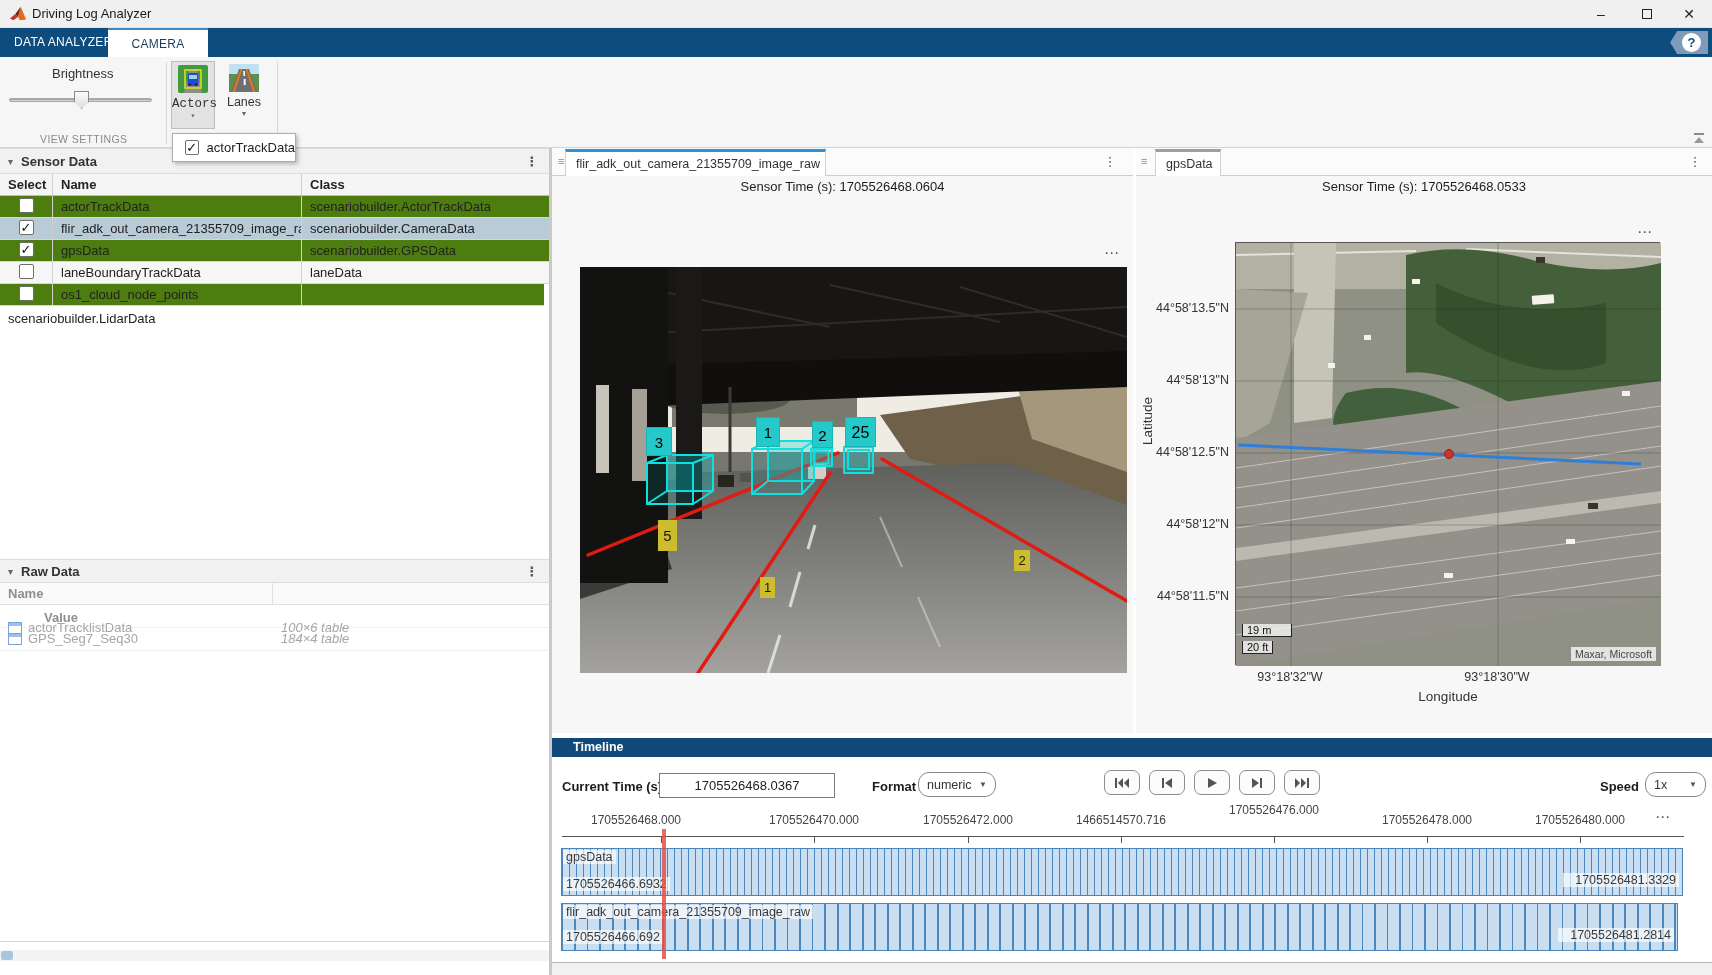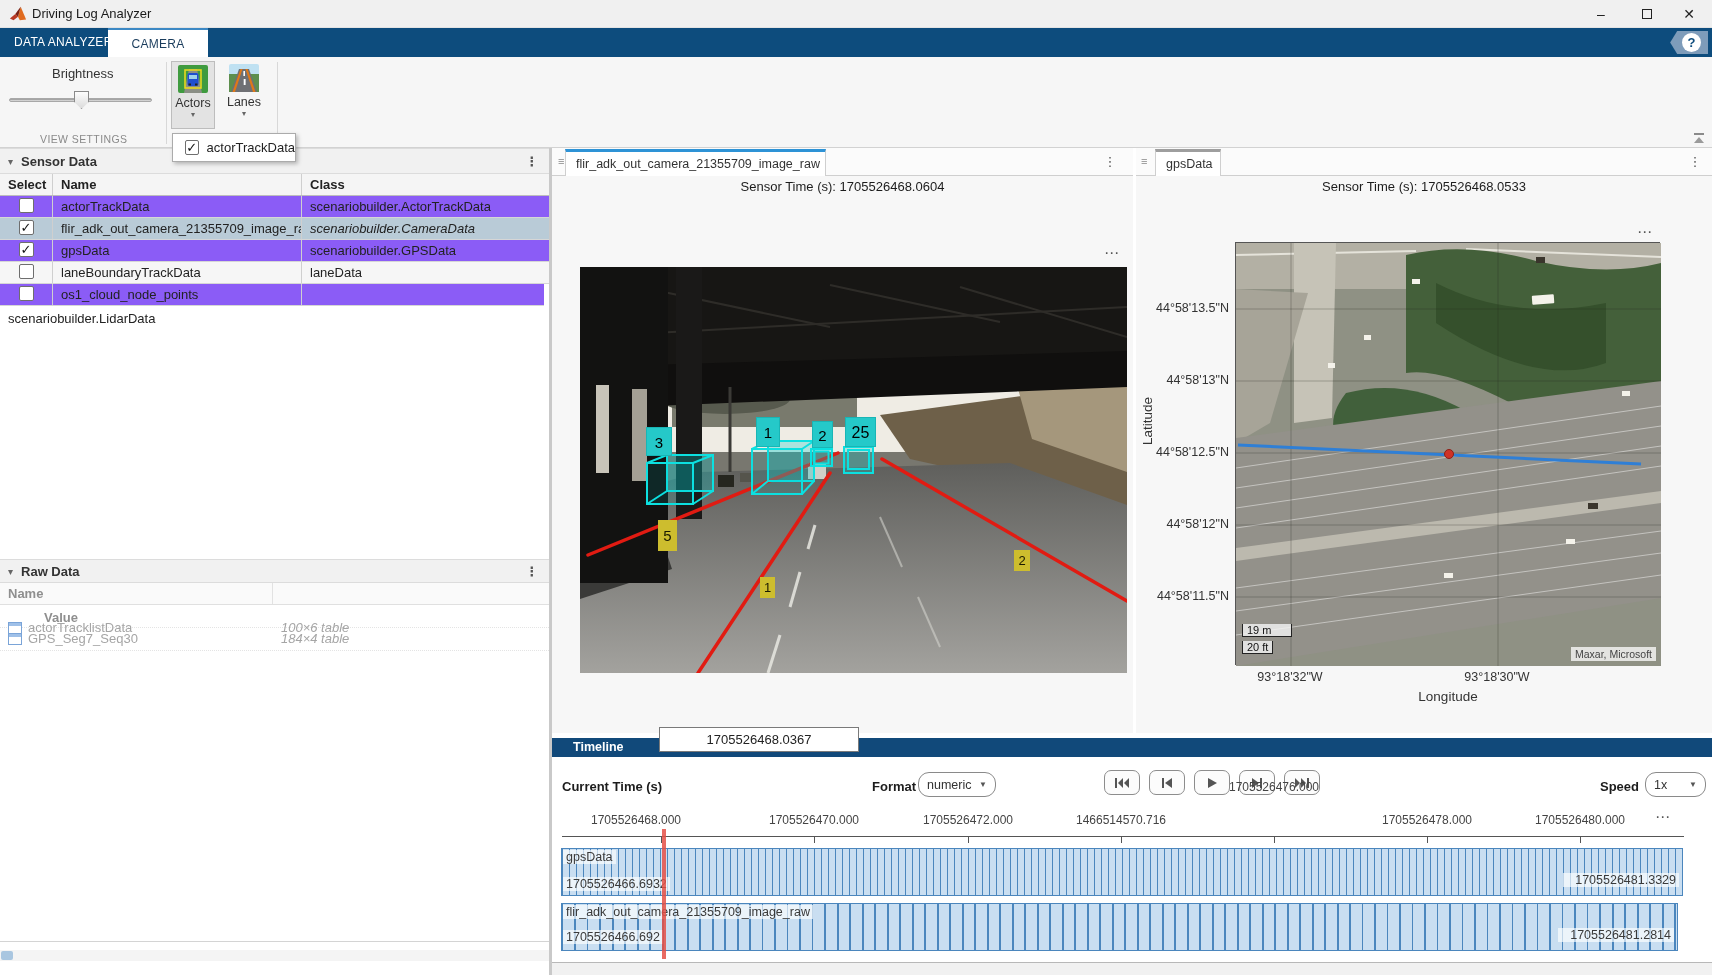--- a/index.html
+++ b/index.html
@@ -35,21 +35,21 @@
   .ribbon-collapse .tri { position:absolute; left:2px; top:5px; width:0; height:0; border-left:5px solid transparent; border-right:5px solid transparent; border-bottom:6px solid #9a9a9a; }
   
   .kebab { font-size:13px; color:#555; width:14px; text-align:center; }
   .hamburger { font-size:11px; color:#888; }
   .panel-header { background:#f1f1f1; border-top:1px solid #dcdcdc; border-bottom:1px solid #dcdcdc; font-size:13px; font-weight:bold; color:#333; display:flex; align-items:center; }
   .collapse-arrow { font-size:10px; color:#666; margin:0 8px 0 8px; }
   .vdivider { background:#c9c9c9; }
   
   .thead { background:#f5f5f5; border-bottom:1px solid #bdbdbd; font-weight:bold; font-size:13px; }
   .cell { display:inline-block; height:100%; padding:3px 8px 0 8px; border-right:1px solid #cfcfcf; overflow:hidden; white-space:nowrap; }
-  .srow { font-size:13px; border-bottom:1px solid #d6d6d6; background:#8b5cf6; }
+  .srow { font-size:13px; border-bottom:1px solid #d6d6d6; background:#4d7c0f; }
   .srow.alt { background:#f6f6f6; }
   .srow.selected { background:#b9cbd7; }
   .cb { display:inline-block; width:15px; height:15px; background:#fff; border:1px solid #6e6e6e; border-radius:2px; font-size:13px; font-weight:bold; line-height:13px; text-align:center; color:#111; }
   
   .rawhead { font-size:13px; font-weight:bold; color:#8f8f8f; background:#fafafa; border-bottom:1px solid #e0e0e0; }
   .rawrow { font-size:13px; color:#a5a5a5; border-bottom:1px dotted #e4e4e4; }
   .rawval { font-style:italic; }
   .gridicon { display:inline-block; width:14px; height:12px; margin-right:6px; border:1px solid #7aa4d8;
      background:linear-gradient(#9fc0e8 0 3px,#fff 3px), repeating-linear-gradient(90deg,#7aa4d8 0 1px,transparent 1px 5px), repeating-linear-gradient(#7aa4d8 0 1px,transparent 1px 4px); vertical-align:-2px; }
   
@@ -64,21 +64,21 @@
   .actor-tag { position:absolute; background:#25c9c9; color:#000; text-align:center; font-size:15px; border:1px solid #19b5b5; }
   .lane-tag { position:absolute; background:#cdbd2e; color:#1a1a00; text-align:center; }
   
   .tick-label { font-size:12.5px; color:#333; }
   .axis-title { font-size:13.5px; color:#333; }
   .scalebox { position:absolute; background:rgba(245,245,245,.8); border:1px solid #222; border-top:none; font-size:11px; color:#111; padding:0 4px; }
   .attrib { position:absolute; background:rgba(255,255,255,.75); font-size:10.5px; color:#444; padding:1px 4px; }
   
   .tl-header { left:552px; top:738px; width:1160px; height:19px; background:#11497a; color:#fff; font-size:12.5px; font-weight:bold; line-height:19px; padding-left:21px; }
   .tl-label { font-size:13px; font-weight:bold; color:#1c1c1c; }
-  .tl-input { left:659px; top:727px; width:200px; height:25px; border:1px solid #7a7a7a; text-align:center; font-size:13px; font-family:inherit; color:#222; background:#fff; }
+  .tl-input { left:659px; top:773px; width:176px; height:25px; border:1px solid #7a7a7a; text-align:center; font-size:13px; font-family:inherit; color:#222; background:#fff; }
   .dropdown { height:25px; border:1px solid #8a8a8a; border-radius:11px; background:#fff; font-size:12.5px; color:#333; display:flex; align-items:center; padding:0 8px; justify-content:space-between; }
   .dd-arrow { font-size:8px; color:#555; }
   .pb-btn { top:770px; width:36px; height:25px; border:1px solid #8d8d8d; border-radius:7px; background:#fcfcfc; display:flex; align-items:center; justify-content:center; }
   .ruler-tick-label { position:absolute; transform:translateX(-50%); font-size:12px; color:#444; white-space:nowrap; }
   .tickmark { position:absolute; width:1px; height:7px; background:#555; top:836px; }
   .track { border:1px solid #4b86bd; }
   .t1 { background:repeating-linear-gradient(90deg,#4b86bd 0 1.5px,#c9def1 1.5px 7px); }
   .t2 { background:repeating-linear-gradient(90deg,#4b86bd 0 1.5px,#c9def1 1.5px 12.5px); }
   .track-text { position:absolute; font-size:12.5px; color:#3a3a3a; background:rgba(255,255,255,.65); padding:0 3px; white-space:nowrap; }
   .playhead { left:662px; top:829px; width:4px; height:130px; background:rgba(229,80,70,.85); z-index:20; }
@@ -105,21 +105,21 @@
 <div class="abs help-circle">?</div>
 
 <div class="abs toolbar"></div>
 <span class="abs tb-label" style="left:52px; top:66px;">Brightness</span>
 <div class="abs slider-track"></div>
 <div class="abs slider-thumb"></div>
 <span class="abs section-label" style="left:40px; top:133px;">VIEW SETTINGS</span>
 <div class="abs vsep" style="left:166px; top:62px; height:82px;"></div>
 <div class="abs vsep" style="left:277px; top:62px; height:82px;"></div>
 
-<div class="abs tool-btn pressed" style="left:171px; top:61px;">
+<div class="abs tool-btn pressed" style="left:171px; top:61px;font-family:Liberation Mono, monospace;">
   <svg width="30" height="28" style="margin-top:3px;" viewBox="0 0 30 28">
     <rect x="0" y="0" width="30" height="28" rx="2" fill="#3f9b3f"></rect>
     <polygon points="11,4 19,4 24,28 6,28" fill="#8b8f86"></polygon>
     <rect x="7" y="5" width="16" height="18" fill="none" stroke="#e8d820" stroke-width="1.6"></rect>
     <rect x="9.5" y="8" width="11" height="13" rx="2" fill="#1f4fd0"></rect>
     <rect x="11" y="10" width="8" height="4" fill="#9fd2ea"></rect>
     <rect x="10.5" y="18.5" width="2.5" height="2" fill="#222"></rect>
       <rect x="17" y="18.5" width="2.5" height="2" fill="#222"></rect>
   </svg>
   <div>Actors</div>
@@ -159,21 +159,21 @@
 </div>
 
 <div class="abs thead" style="left:0px; top:174px; width:549px; height:22px;">
   <span class="cell" style="width:53px;">Select</span><span class="cell" style="width:249px;">Name</span><span class="cell" style="width:247px; border-right:none;">Class</span>
 </div>
 
 <div class="abs srow" style="left:0px; top:196px; width:549px; height:22px;">
   <span class="cell" style="width:53px; text-align:center; padding-top:2px;"><span class="cb"></span></span><span class="cell" style="width:249px;">actorTrackData</span><span class="cell" style="width:247px; border-right:none;">scenariobuilder.ActorTrackData</span>
 </div>
 <div class="abs srow selected" style="left:0px; top:218px; width:549px; height:22px;">
-  <span class="cell" style="width:53px; text-align:center; padding-top:2px;"><span class="cb">✓</span></span><span class="cell" style="width:249px;">flir_adk_out_camera_21355709_image_raw</span><span class="cell" style="width:247px; border-right:none;font-style:italic;">scenariobuilder.CameraData</span>
+  <span class="cell" style="width:53px; text-align:center; padding-top:2px;"><span class="cb">✓</span></span><span class="cell" style="width:249px;">flir_adk_out_camera_21355709_image_raw</span><span class="cell" style="width:247px; border-right:none;">scenariobuilder.CameraData</span>
 </div>
 <div class="abs srow" style="left:0px; top:240px; width:549px; height:22px;">
   <span class="cell" style="width:53px; text-align:center; padding-top:2px;"><span class="cb">✓</span></span><span class="cell" style="width:249px;">gpsData</span><span class="cell" style="width:247px; border-right:none;">scenariobuilder.GPSData</span>
 </div>
 <div class="abs srow alt" style="left:0px; top:262px; width:549px; height:22px;">
   <span class="cell" style="width:53px; text-align:center; padding-top:2px;"><span class="cb"></span></span><span class="cell" style="width:249px;">laneBoundaryTrackData</span><span class="cell" style="width:247px; border-right:none;">laneData</span>
 </div>
 <div class="abs srow" style="left:0px; top:284px; width:544px; height:22px;">
   <span class="cell" style="width:53px; text-align:center; padding-top:2px;"><span class="cb"></span></span><span class="cell" style="width:249px;">os1_cloud_node_points</span><span class="cell" style="width:247px; border-right:none;">scenariobuilder.LidarData</span>
 </div>
@@ -404,21 +404,21 @@
 <span class="abs tl-label" style="left:1600px; top:779px;">Speed</span>
 <div class="abs dropdown" style="left:1645px; top:772px; width:61px;">
   <span>1x</span>
   <span class="dd-arrow">▼</span>
 </div>
 
 <div class="ruler-tick-label" style="left:636px; top:813px;">1705526468.000</div>
 <div class="ruler-tick-label" style="left:814px; top:813px;">1705526470.000</div>
 <div class="ruler-tick-label" style="left:968px; top:813px;">1705526472.000</div>
 <div class="ruler-tick-label" style="left:1121px; top:813px;">1466514570.716</div>
-<div class="ruler-tick-label" style="left:1274px; top:780px;">1705526476.000</div>
+<div class="ruler-tick-label" style="left:1274px; top:803px;">1705526476.000</div>
 <div class="ruler-tick-label" style="left:1427px; top:813px;">1705526478.000</div>
 <div class="ruler-tick-label" style="left:1580px; top:813px;">1705526480.000</div>
 <span class="abs view-ellipsis" style="left:1655px; top:808px;">⋯</span>
 <div class="abs" style="left:562px; top:836px; width:1122px; height:1px; background:#555;"></div>
 <div class="tickmark" style="left:661px;"></div>
 <div class="tickmark" style="left:814px;"></div>
 <div class="tickmark" style="left:968px;"></div>
 <div class="tickmark" style="left:1121px;"></div>
 <div class="tickmark" style="left:1274px;"></div>
 <div class="tickmark" style="left:1427px;"></div>

